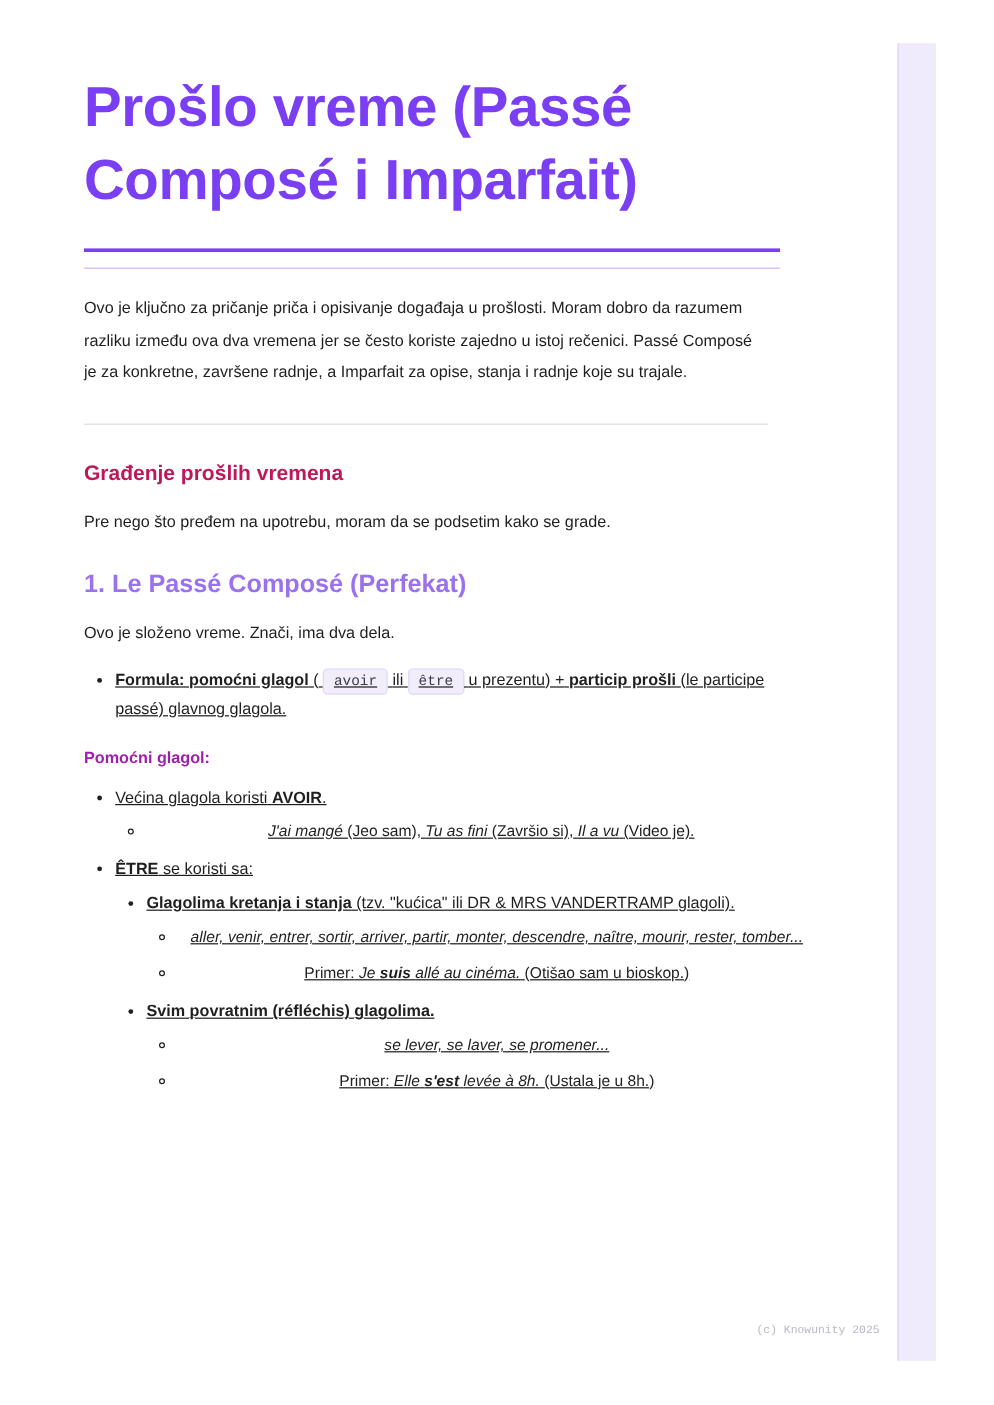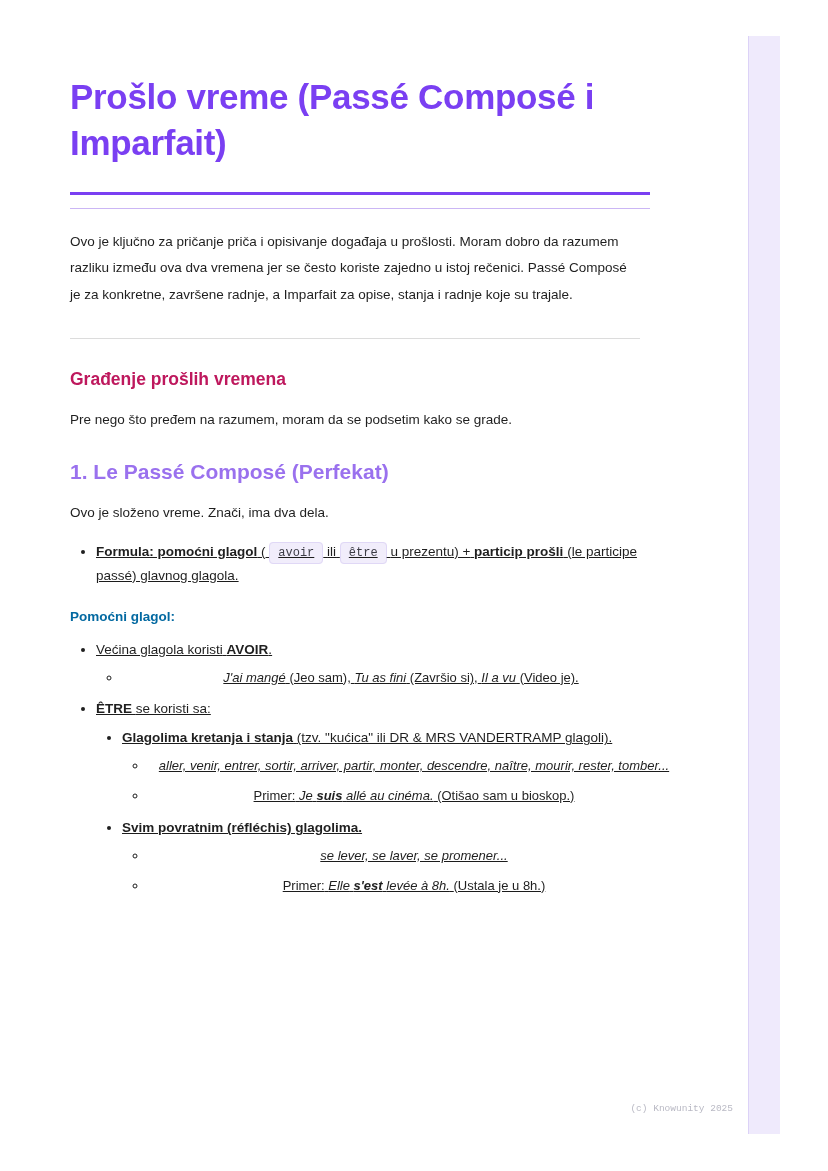--- a/index.html
+++ b/index.html
@@ -33,25 +33,25 @@
     border-left: 1px solid #dcd2f7;
   }
   .content {
     position: absolute;
     top: 0;
     left: 0;
     width: 750px;
     padding: 58px 70px 0 70px;
   }
   h1.doc-title {
-    font-size: 35px;
+    font-size: 47px;
     line-height: 1.30;
     font-weight: bold;
     color: #7a3ff2;
-    margin: 16px 0 0 0;
+    margin: 0 0 0 0;
     letter-spacing: -0.3px;
   }
   .title-rule {
     margin-top: 27px;
     border-top: 3px solid #7a3ff2;
     width: 580px;
   }
   h2.section-title {
     font-size: 21px;
     font-weight: bold;
@@ -96,21 +96,21 @@
   p.note {
     font-size: 13.5px;
     line-height: 1.8;
     margin: 17px 0 0 0;
     color: #1f1f1f;
   }
   p.bold-label {
     font-size: 13.5px;
     font-weight: bold;
     margin: 22px 0 0 0;
-    color: #0369a1;
+    color: #a21caf;
   }
   ul.lvl1 {
     margin: 14px 0 0 0;
     padding-left: 26px;
     list-style-type: disc;
     text-decoration: underline;
   }
   ul.lvl1 > li {
     font-size: 13.5px;
     line-height: 1.75;
@@ -172,21 +172,21 @@
     <h1 class="doc-title">Prošlo vreme (Passé Composé i Imparfait)</h1>
     <div class="title-rule"></div>
 
     <div class="section-rule"></div>
 
     <p class="body-text">Ovo je ključno za pričanje priča i opisivanje događaja u prošlosti. Moram dobro da razumem razliku između ova dva vremena jer se često koriste zajedno u istoj rečenici. Passé Composé je za konkretne, završene radnje, a Imparfait za opise, stanja i radnje koje su trajale.</p>
 
     <div class="thin-rule"></div>
 
     <h3 class="sub-title">Građenje prošlih vremena</h3>
-    <p class="lead">Pre nego što pređem na razumem, moram da se podsetim kako se grade.</p>
+    <p class="lead">Pre nego što pređem na upotrebu, moram da se podsetim kako se grade.</p>
 
     <h4 class="sub-sub-title">1. Le Passé Composé (Perfekat)</h4>
     <p class="note">Ovo je složeno vreme. Znači, ima dva dela.</p>
 
     <ul class="lvl1">
       <li>
         <strong>Formula: pomoćni glagol</strong>
         <span>(</span>
         <code class="inline">avoir</code>
         <span>ili</span>

